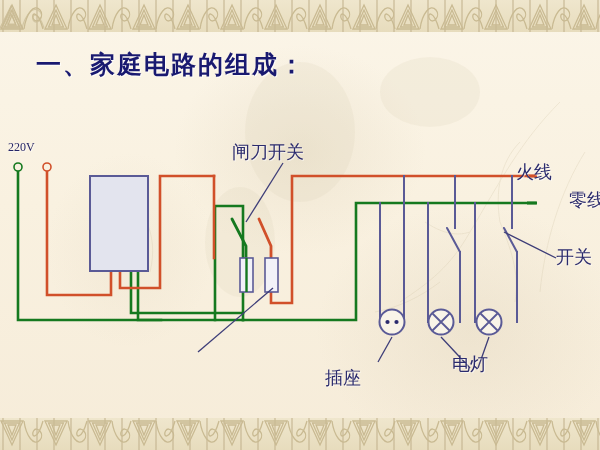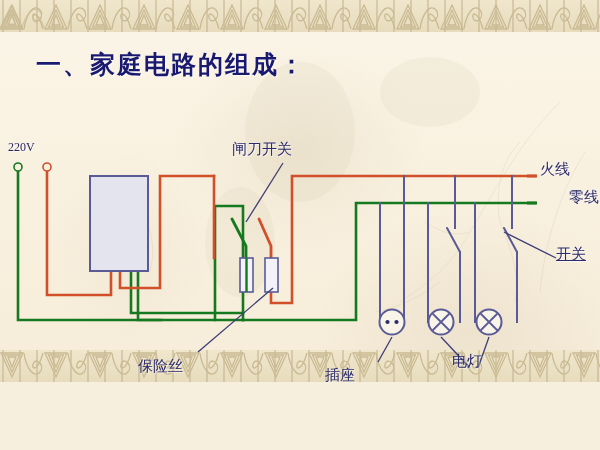--- a/index.html
+++ b/index.html
@@ -2,21 +2,21 @@
 <html><head>
 <meta charset="utf-8">
 <style>
   html,body{margin:0;padding:0;}
   body{
     width:600px;height:450px;overflow:hidden;
     font-family:"Liberation Serif",serif;
     background:#f7efdd;
   }
   #slide{
-    position:relative;width:600px;height:382px;
+    position:relative;width:600px;height:450px;
     background:
       radial-gradient(ellipse 180px 150px at 300px 150px, rgba(205,190,160,.22), rgba(205,190,160,0) 70%),
       radial-gradient(ellipse 220px 180px at 470px 330px, rgba(200,185,155,.20), rgba(200,185,155,0) 70%),
       radial-gradient(ellipse 120px 140px at 130px 250px, rgba(205,190,160,.13), rgba(205,190,160,0) 70%),
       linear-gradient(180deg,#fbf5e8 0%,#f9f1e0 45%,#f6ecd9 100%);
   }
   
   .border-band{
     position:absolute;left:0;width:600px;height:32px;
     background:
@@ -40,28 +40,28 @@
     font-family:"DejaVu Serif","Liberation Serif",serif;
     text-shadow:1px 1px 0 rgba(255,255,255,.8);
     white-space:nowrap;
   }
   
   #circuit{position:absolute;left:0;top:0;width:600px;height:450px;}
   
   .lbl{
     position:absolute;color:#2b2b6e;
     font-family:"DejaVu Serif","Liberation Serif",serif;
-    font-size:15px;white-space:nowrap;
+    font-size:18px;white-space:nowrap;
     text-shadow:1px 1px 0 rgba(255,255,255,.55);
   }
   #lbl-220v{left:8px;top:140px;font-size:12px;font-family:"Liberation Serif",serif;color:#262668;}
   #lbl-zhadao{left:232px;top:140px;}
-  #lbl-huoxian{left:540px;top:160px;}
+  #lbl-huoxian{left:516px;top:160px;}
   #lbl-lingxian{left:540px;top:188px;margin-left:29px;}
-  #lbl-kaiguan{left:556px;top:245px;text-decoration:underline;}
+  #lbl-kaiguan{left:556px;top:245px;}
   #lbl-baoxiansi{left:138px;top:357px;}
   #lbl-chazuo{left:325px;top:366px;}
   #lbl-diandeng{left:452px;top:352px;}
 </style>
 </head>
 <body>
 
 <div id="slide">
 
   <div class="border-band top">
@@ -223,17 +223,16 @@
       <line x1="527" y1="176" x2="537" y2="176" stroke="#d1502a" stroke-width="3"></line>
       <line x1="527" y1="203" x2="537" y2="203" stroke="#15791f" stroke-width="3"></line>
     </g>
   </svg>
 
   <div class="lbl" id="lbl-220v">220V</div>
   <div class="lbl" id="lbl-zhadao">闸刀开关</div>
   <div class="lbl" id="lbl-huoxian">火线</div>
   <div class="lbl" id="lbl-lingxian">零线</div>
   <div class="lbl" id="lbl-kaiguan">开关</div>
-  <div class="lbl" id="lbl-baoxiansi">保险丝</div>
   <div class="lbl" id="lbl-chazuo">插座</div>
   <div class="lbl" id="lbl-diandeng">电灯</div>
 
 </div>
 
 </body></html>

